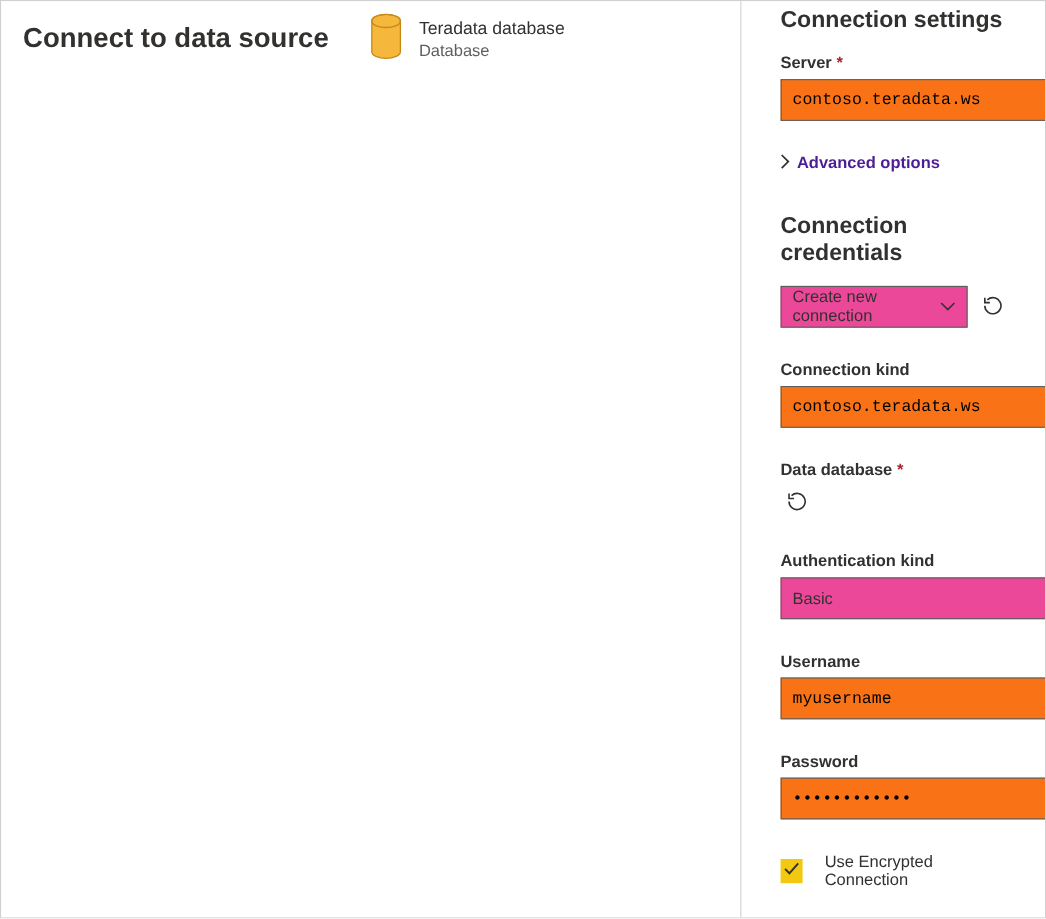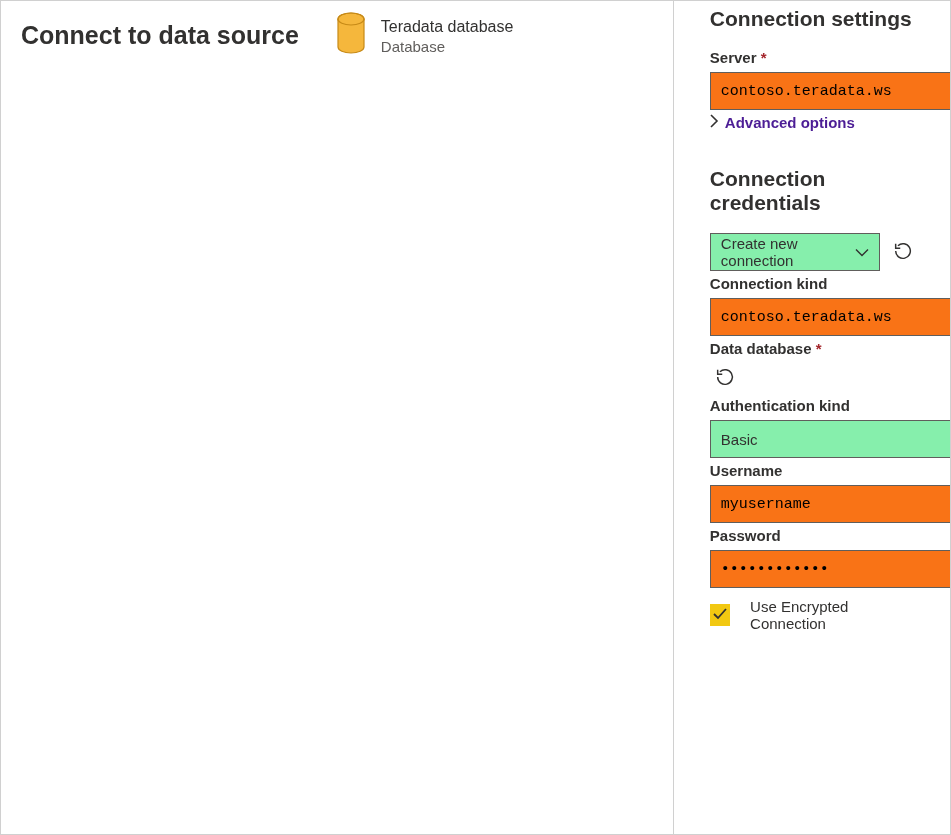--- a/index.html
+++ b/index.html
@@ -67,21 +67,21 @@
   }
   .section-title {
     font-size: 21px;
     font-weight: 600;
     margin: 0 0 18px 0;
   }
   .section-title.second {
     margin-top: 36px;
   }
   .field {
-    margin-bottom: 4px;
+    margin-bottom: 30px;
   }
   .field-label {
     font-size: 15px;
     font-weight: 600;
     color: #323130;
     margin-bottom: 6px;
     display: block;
   }
   .required {
     color: #a4262c;
@@ -99,21 +99,21 @@
     font-family: Liberation Mono, monospace;
     border: 1px solid #605e5c;
     background: #f97316;
     outline: none;
   }
   .select-wrap {
     position: relative;
     width: 446px;
     height: 38px;
     border: 1px solid #605e5c;
-    background: #86efac;
+    background: #ec4899;
     display: flex;
     align-items: center;
     padding: 0 36px 0 10px;
     font-size: 15px;
     cursor: pointer;
   }
   .select-wrap .chevron {
     position: absolute;
     right: 10px;
     top: 50%;

